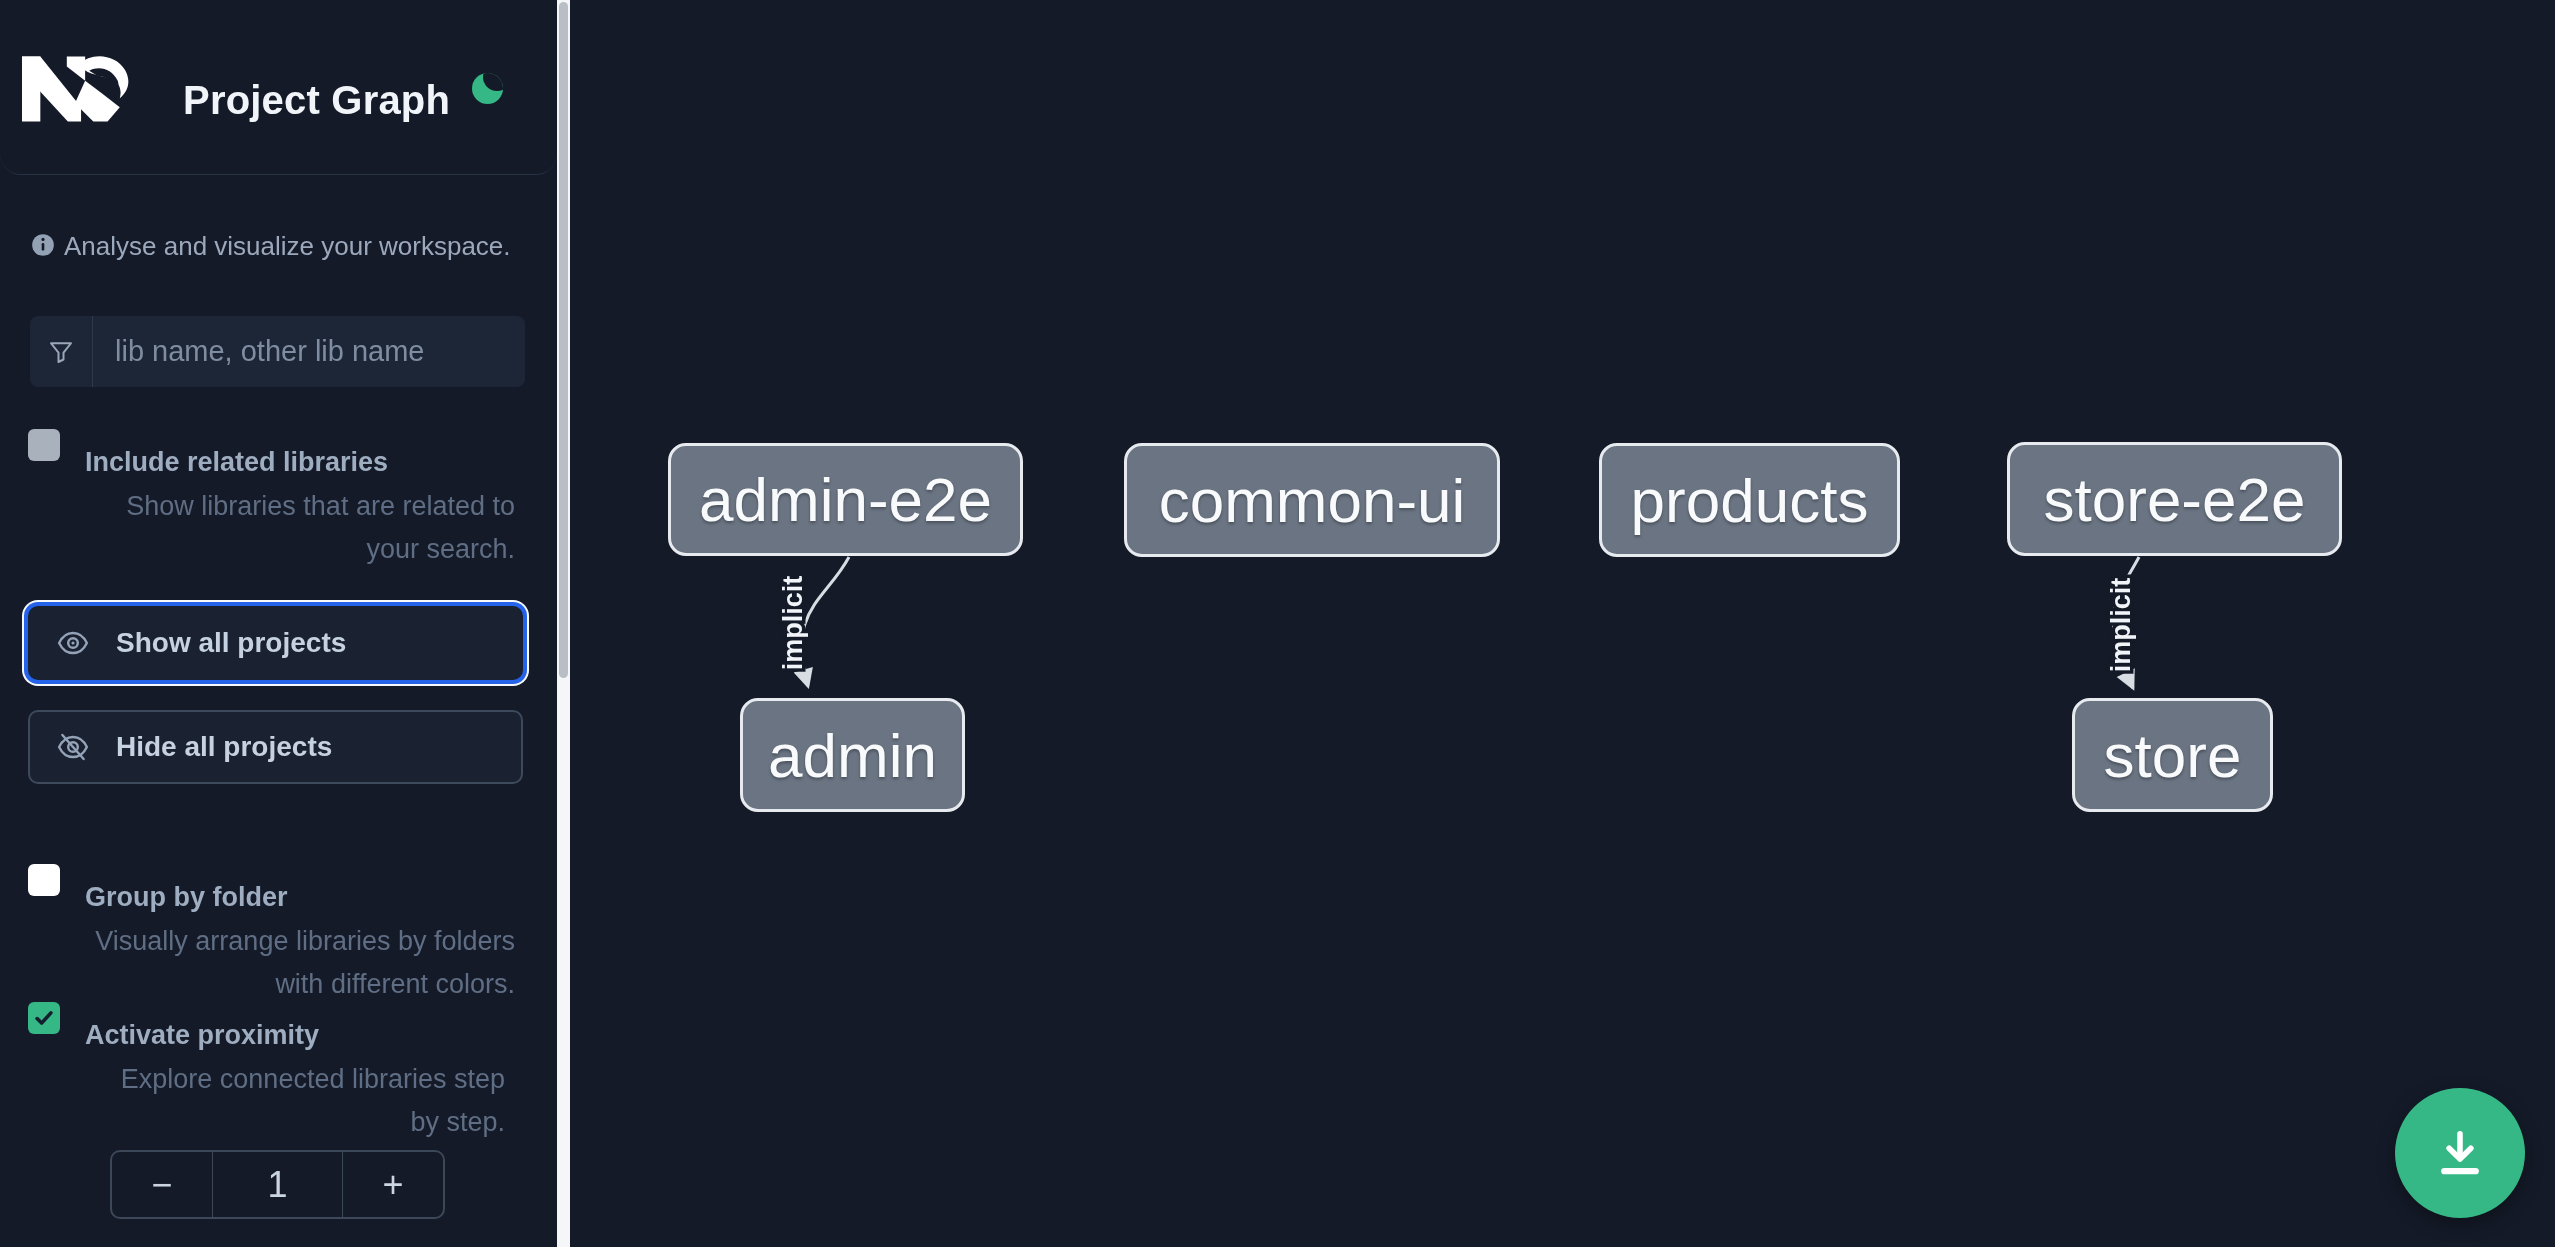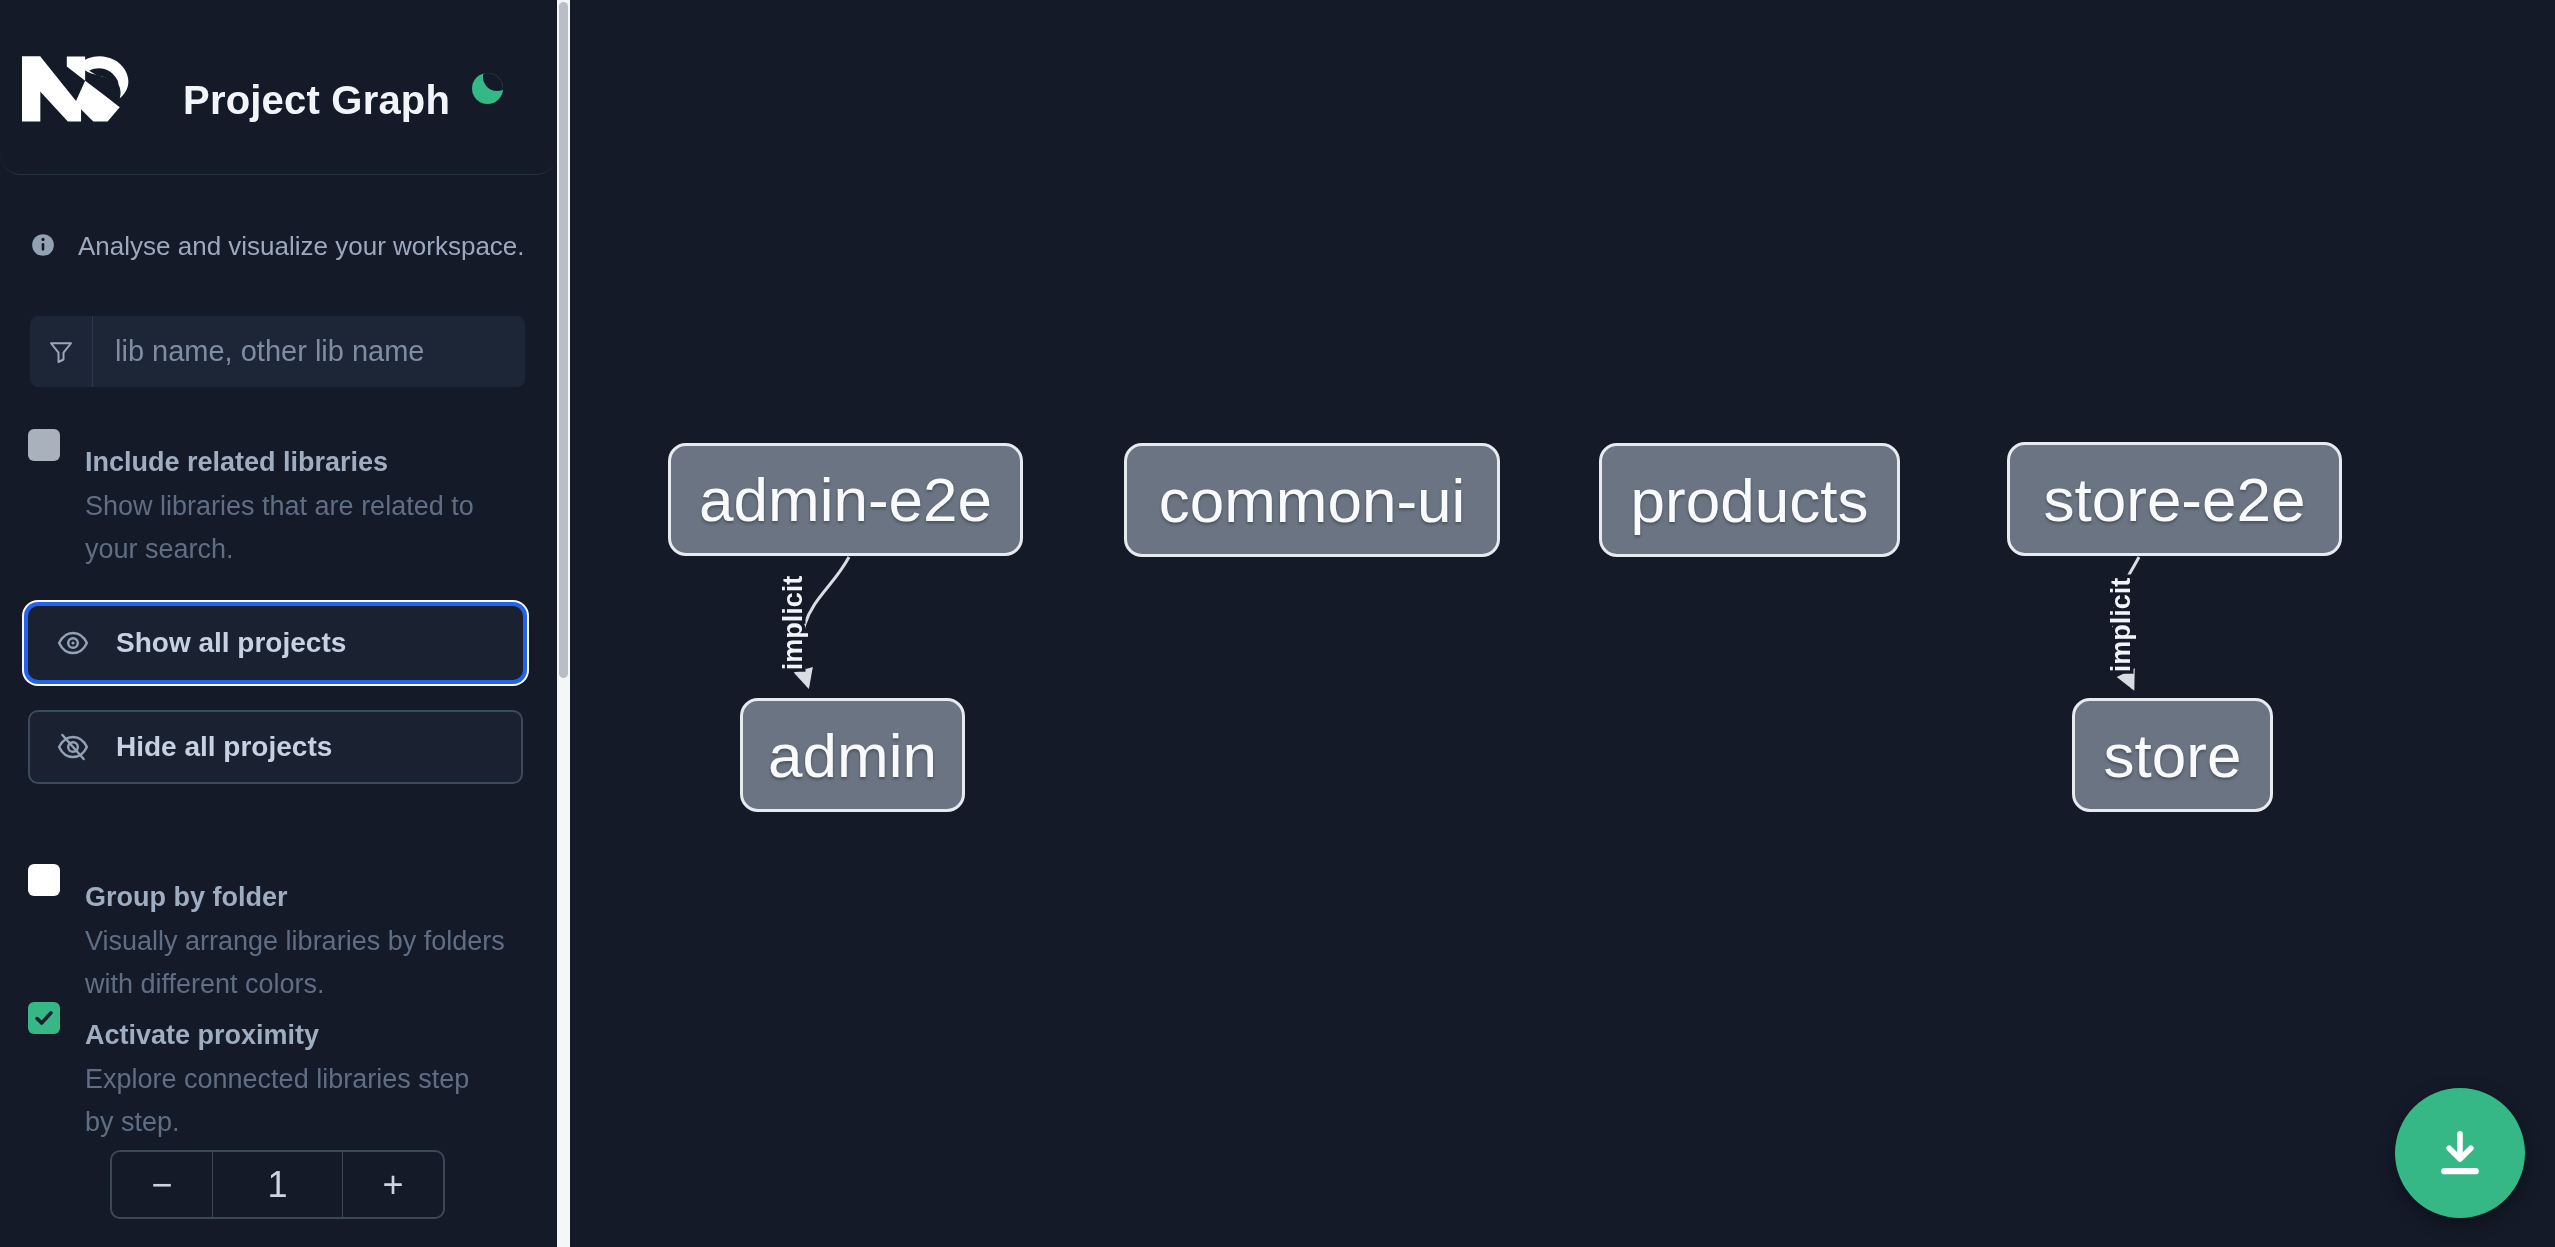--- a/index.html
+++ b/index.html
@@ -28,21 +28,21 @@
   }
   .moon {
     position:absolute; left:472px; top:73px; width:31px; height:31px;
     border-radius:50%; background:#35b786; overflow:hidden; cursor:pointer;
   }
   .moon::after {
     content:''; position:absolute; width:28px; height:28px; border-radius:50%;
     background:#141a28; top:-10px; right:-8px;
   }
 
-  .info-row { position:absolute; left:30px; top:232px; display:flex; gap:22px; align-items:flex-start; width:500px; }
+  .info-row { position:absolute; left:30px; top:232px; display:flex; gap:8px; align-items:flex-start; width:500px; }
   .info-row svg { width:26px; height:26px; flex:0 0 auto; }
   .info-text { font-size:26px; color:#9ca9bd; line-height:28px; }
 
   .filter-box {
     position:absolute; left:30px; top:316px; width:495px; height:71px;
     background:#1d2636; border-radius:8px; display:flex; align-items:center;
   }
   .filter-icon-cell {
     width:63px; height:100%; display:flex; align-items:center; justify-content:center;
     border-right:1px solid #2e3a4c;
@@ -63,21 +63,21 @@
   .cb-gray  { background:#a9b1bc; }
   .cb-white { background:#ffffff; }
   .cb-green { background:#35b786; }
   .checkbox svg { width:24px; height:24px; }
   .opt-body { margin-left:57px; }
   .opt-label {
     font-size:27px; font-weight:600; color:#9fadc1; line-height:34px; cursor:pointer;margin-top:16px;
   }
   .opt-desc {
     font-size:27px; font-weight:400; color:#5f6e84; line-height:43px;
-    width:430px; margin-top:6px;
+    width:430px; margin-top:6px;text-align:right;
   }
 
   .sb-btn {
     position:absolute; left:28px; width:495px; height:74px;
     background:#1a2231; border:2px solid #3d4a5c; border-radius:10px;
     display:flex; align-items:center; padding:0 26px; gap:26px;
     cursor:pointer; color:#c6d2e2;
   }
   .sb-btn svg { width:34px; height:34px; flex:0 0 auto; }
   .sb-btn .btn-label { font-size:28px; font-weight:600; }

